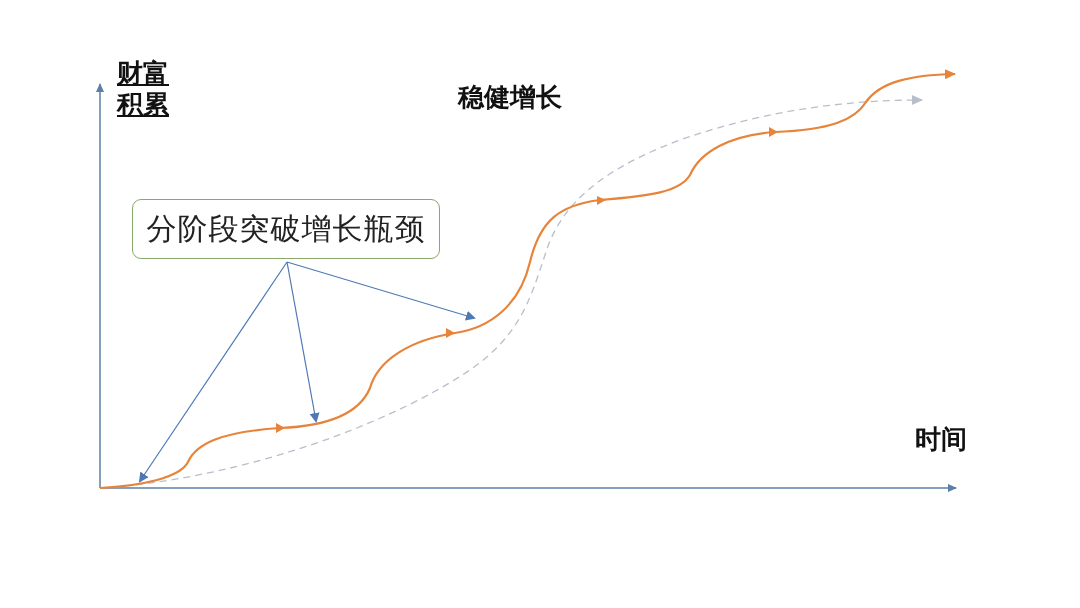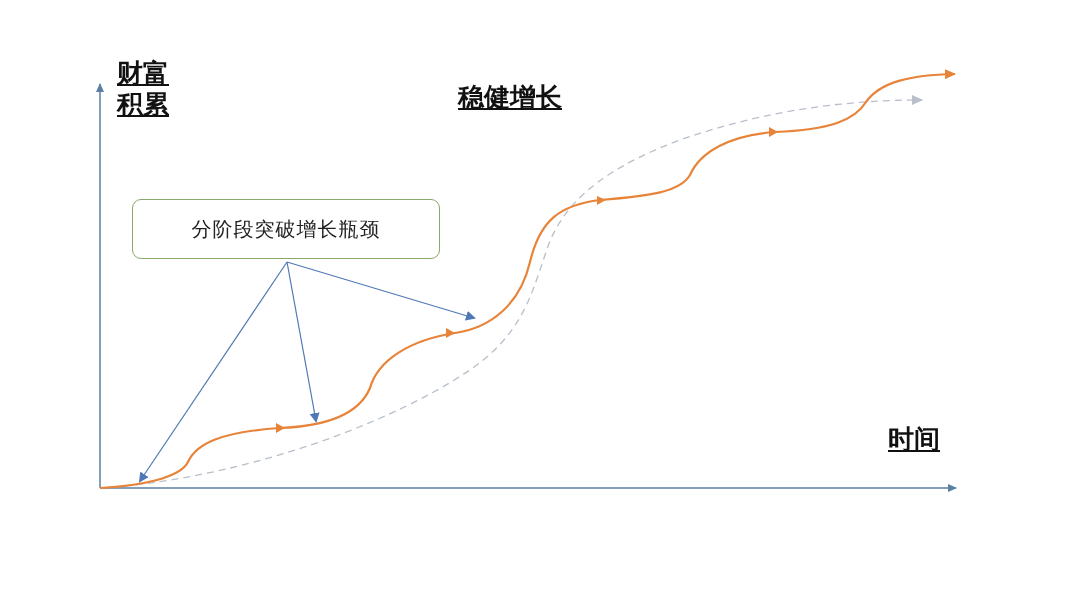--- a/index.html
+++ b/index.html
@@ -1,26 +1,26 @@
 <!DOCTYPE html>
 <html><head>
   <meta charset="utf-8">
   <style>
     html, body { margin: 0; padding: 0; background: #ffffff; }
     body { width: 1080px; height: 608px; position: relative; overflow: hidden;
            font-family: "DejaVu Sans", "Liberation Sans", sans-serif; }
     svg.canvas { position: absolute; left: 0; top: 0; }
     .label { position: absolute; color: #111; font-weight: bold; font-size: 26px; line-height: 31px; }
     .ylabel { left: 117px; top: 58px; width: 70px; text-decoration: underline; }
-    .xlabel { left: 888px; top: 424px; text-decoration: underline; }
-    .title { left: 458px; top: 82px; text-decoration: underline; }
+    .xlabel { left: 915px; top: 424px; }
+    .title { left: 458px; top: 82px; }
     .callout { position: absolute; left: 132px; top: 199px; width: 308px; height: 60px;
                border: 1px solid #8aa86a; border-radius: 9px; background: #fff;
                display: flex; align-items: center; justify-content: center;
-               font-size: 20px; color: #222; letter-spacing: 1px; box-sizing: border-box; }
+               font-size: 30px; color: #222; letter-spacing: 1px; box-sizing: border-box; }
   </style>
 </head>
 <body>
 
 <svg class="canvas" width="1080" height="608" viewBox="0 0 1080 608">
   <defs>
     <marker id="axArrow" markerWidth="10" markerHeight="8" refX="8" refY="4" orient="auto" markerUnits="userSpaceOnUse">
       <path d="M0,0 L9,4 L0,8 Z" fill="#5b7fa6"></path>
     </marker>
     <marker id="blueArrow" markerWidth="10" markerHeight="10" refX="8" refY="5" orient="auto" markerUnits="userSpaceOnUse">

